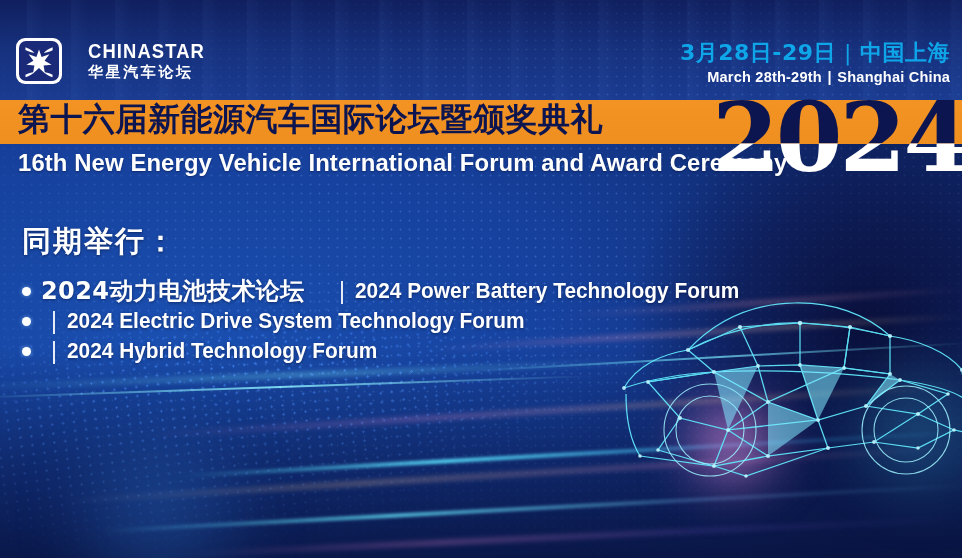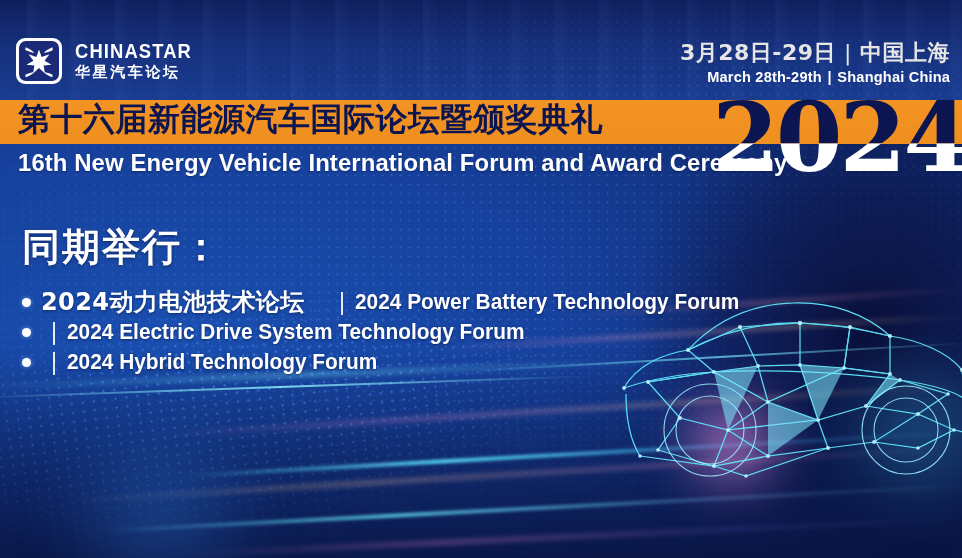--- a/index.html
+++ b/index.html
@@ -69,21 +69,21 @@
     position:absolute;border-radius:50%;
     filter:blur(26px);pointer-events:none;
   }
 
   
   .header{
     position:absolute;left:0;top:0;width:962px;height:100px;
   }
   .logo-wrap{
     position:absolute;left:16px;top:38px;
-    display:flex;align-items:center;gap:13px;
+    display:flex;align-items:center;gap:26px;
   }
   .logo-mark{
     width:46px;height:46px;border-radius:9px;
     background:#ffffff;
     display:flex;align-items:center;justify-content:center;
     flex:0 0 auto;
   }
   .logo-mark svg{display:block;}
   .logo-text{display:flex;flex-direction:column;justify-content:center;}
   .logo-en{
@@ -94,21 +94,21 @@
   .logo-cn{
     color:#ffffff;font-weight:bold;font-size:15px;letter-spacing:2.6px;
     line-height:1.15;margin-top:2px;
     font-family:"DejaVu Sans","Liberation Sans",sans-serif;
   }
 
   .datebox{
     position:absolute;right:12px;top:40px;text-align:right;
   }
   .date-cn{
-    color:#e5e5e5;font-weight:bold;font-size:22px;letter-spacing:.5px;
+    color:#0ea5e9;font-weight:bold;font-size:22px;letter-spacing:.5px;
     font-family:"DejaVu Sans","Liberation Sans",sans-serif;
     line-height:1.15;white-space:nowrap;
   }
   .date-cn .sep{display:inline-block;padding:0 8px;font-weight:normal;}
   .date-en{
     color:#ffffff;font-weight:bold;font-size:15.5px;letter-spacing:.2px;
     margin-top:3px;line-height:1.1;white-space:nowrap;
     transform:scaleX(.94);transform-origin:right center;
   }
   .date-en .sep{display:inline-block;padding:0 6px;}
@@ -157,21 +157,21 @@
   .year .top-half{clip-path:inset(0 0 44% 0);}
   .year .top-half .glyph{color:#0c1550;}
   .year .bot-half{clip-path:inset(56% 0 0 0);}
   .year .bot-half .glyph{color:#ffffff;}
 
   
   .agenda{
     position:absolute;left:22px;top:222px;z-index:6;
   }
   .agenda-heading{
-    color:#ffffff;font-weight:bold;font-size:38px;letter-spacing:2px;
+    color:#ffffff;font-weight:bold;font-size:29px;letter-spacing:2px;
     font-family:"DejaVu Sans","Liberation Sans",sans-serif;
     text-shadow:0 1px 3px rgba(4,12,46,.55);
   }
   .forum-list{
     margin-top:14px;
     display:flex;flex-direction:column;
   }
   .forum-row{
     display:flex;align-items:center;
     height:30px;

